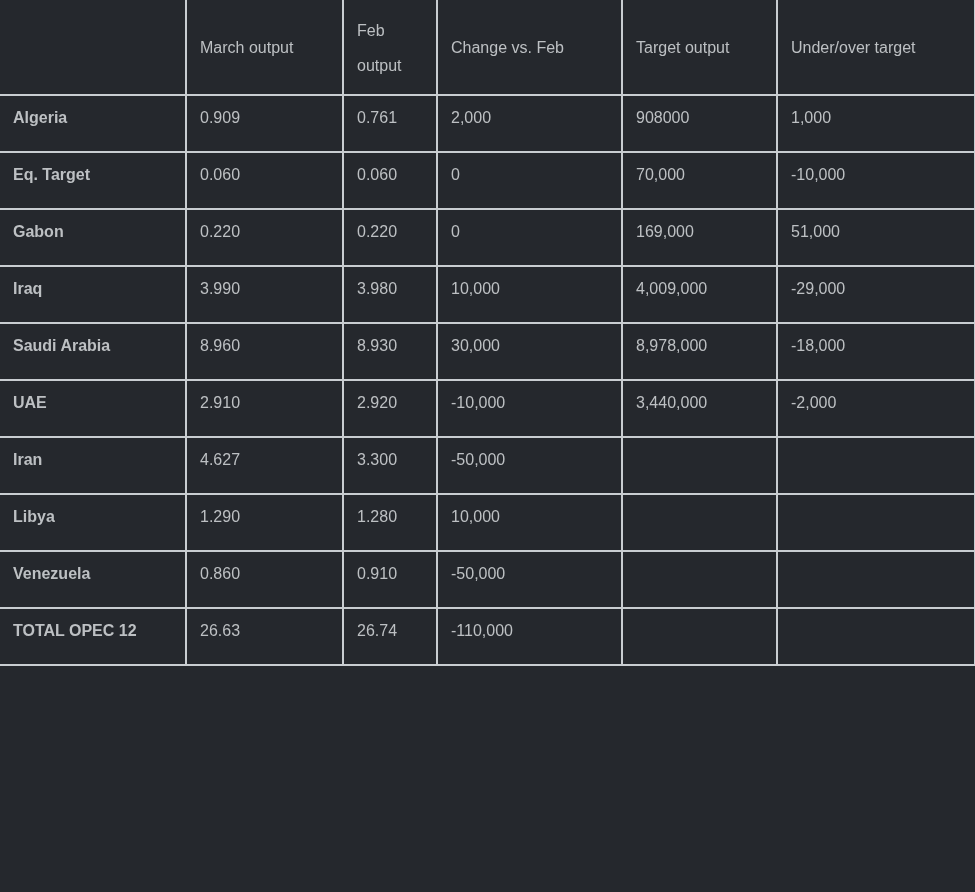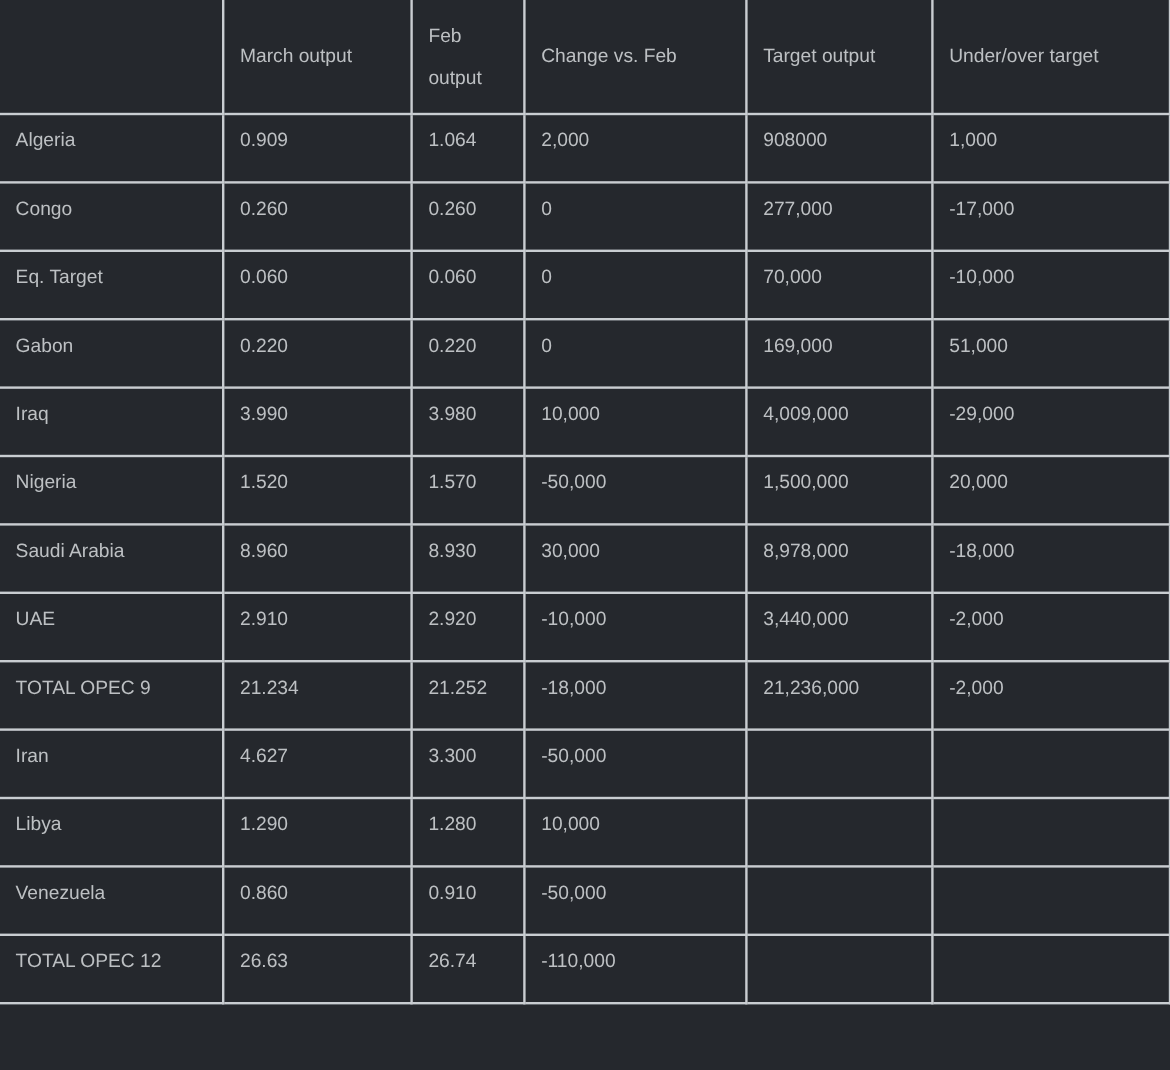--- a/index.html
+++ b/index.html
@@ -27,21 +27,21 @@
     box-sizing: border-box;
     text-align: left;
     font-weight: normal;
     overflow: hidden;
     white-space: normal;
     padding: 0 13px;
   }
   
   table.opec thead th { border-top: none; }
   table.opec th:first-child,
-  table.opec td:first-child { border-left: none; }
+  table.opec td:first-child { border-left: none; font-weight: bold; }
 
   table.opec thead th {
     height: 95px;
     vertical-align: middle;
     line-height: 2.2;
     padding-top: 2px;
   }
   table.opec tbody td {
     height: 57px;
     vertical-align: top;
@@ -68,32 +68,24 @@
       <th>Feb output</th>
       <th>Change vs. Feb</th>
       <th>Target output</th>
       <th>Under/over target</th>
     </tr>
   </thead>
   <tbody>
     <tr>
       <td>Algeria</td>
       <td>0.909</td>
-      <td>1.064</td>
+      <td>0.761</td>
       <td>2,000</td>
       <td>908000</td>
       <td>1,000</td>
-    </tr>
-    <tr>
-      <td>Congo</td>
-      <td>0.260</td>
-      <td>0.260</td>
-      <td>0</td>
-      <td>277,000</td>
-      <td>-17,000</td>
     </tr>
     <tr>
       <td>Eq. Target</td>
       <td>0.060</td>
       <td>0.060</td>
       <td>0</td>
       <td>70,000</td>
       <td>-10,000</td>
     </tr>
     <tr>
@@ -106,49 +98,33 @@
     </tr>
     <tr>
       <td>Iraq</td>
       <td>3.990</td>
       <td>3.980</td>
       <td>10,000</td>
       <td>4,009,000</td>
       <td>-29,000</td>
     </tr>
     <tr>
-      <td>Nigeria</td>
-      <td>1.520</td>
-      <td>1.570</td>
-      <td>-50,000</td>
-      <td>1,500,000</td>
-      <td>20,000</td>
-    </tr>
-    <tr>
       <td>Saudi Arabia</td>
       <td>8.960</td>
       <td>8.930</td>
       <td>30,000</td>
       <td>8,978,000</td>
       <td>-18,000</td>
     </tr>
     <tr>
       <td>UAE</td>
       <td>2.910</td>
       <td>2.920</td>
       <td>-10,000</td>
       <td>3,440,000</td>
-      <td>-2,000</td>
-    </tr>
-    <tr>
-      <td>TOTAL OPEC 9</td>
-      <td>21.234</td>
-      <td>21.252</td>
-      <td>-18,000</td>
-      <td>21,236,000</td>
       <td>-2,000</td>
     </tr>
     <tr>
       <td>Iran</td>
       <td>4.627</td>
       <td>3.300</td>
       <td>-50,000</td>
       <td></td>
       <td></td>
     </tr>

